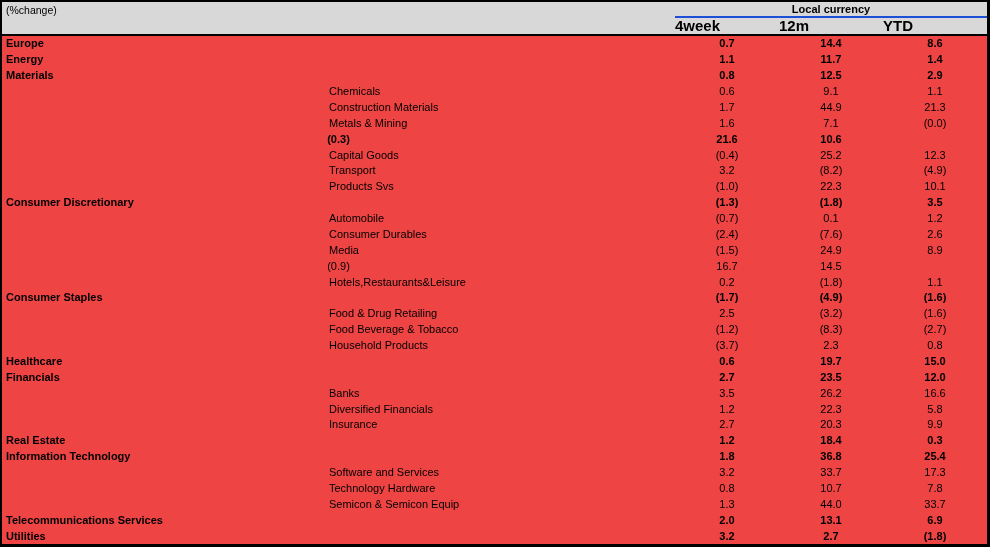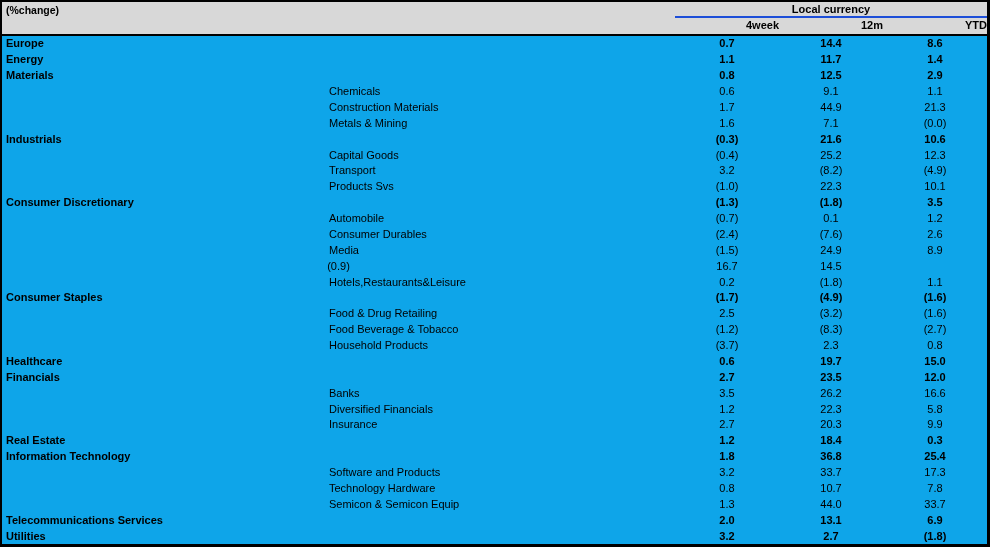--- a/index.html
+++ b/index.html
@@ -20,40 +20,40 @@
     height: 34px;
     background: #d8d8d8;
     display: grid;
     grid-template-columns: 1fr 312px;
     border-bottom: 2px solid #000000;
   }
   .header-left {
     padding-left: 4px;
     display: flex; flex-direction: column;
   }
-  .pct-change { font-size: 10.5px; line-height: 16px; white-space: nowrap; font-weight: bold; }
+  .pct-change { font-size: 10.5px; line-height: 16px; white-space: nowrap; }
   .industry-group { font-size: 11px; font-weight: bold; line-height: 16px; white-space: nowrap; }
   .header-right { display: flex; flex-direction: column; }
   .currency-group {
     height: 16px; line-height: 15px;
     text-align: center; font-size: 11px; font-weight: bold;
     border-bottom: 2px solid #1d4ed8;
   }
   .subcols { flex: 1; display: grid; grid-template-columns: 104px 104px 104px; }
-  .subcol { text-align: right; font-size: 11px; font-weight: bold; line-height: 15px; }
+  .subcol { text-align: left; font-size: 15px; font-weight: bold; line-height: 15px; }
   
   .rows { display: flex; flex-direction: column; height: 508px; }
   .row {
     flex: 1;
     display: grid;
     grid-template-columns: 1fr 104px 104px 104px;
     align-items: center;
     font-size: 11px;
     line-height: 1;
-    background: #0ea5e9;
+    background: #ef4444;
   }
   .row .label { padding-left: 4px; white-space: nowrap; overflow: hidden; }
   .row.sub .label { padding-left: 327px; }
   .row.sector { font-weight: bold; }
   .cell.num { text-align: center; white-space: nowrap; }
 </style>
 </head>
 <body>
 
 <div class="page">
@@ -109,21 +109,20 @@
   </div>
 
   <div class="row sub">
     <div class="cell label">Metals &amp; Mining</div>
     <div class="cell num">1.6</div>
     <div class="cell num">7.1</div>
     <div class="cell num">(0.0)</div>
   </div>
 
   <div class="row sector">
-    <div class="cell label">Industrials</div>
     <div class="cell num">(0.3)</div>
     <div class="cell num">21.6</div>
     <div class="cell num">10.6</div>
   </div>
 
   <div class="row sub">
     <div class="cell label">Capital Goods</div>
     <div class="cell num">(0.4)</div>
     <div class="cell num">25.2</div>
     <div class="cell num">12.3</div>
@@ -255,21 +254,21 @@
   </div>
 
   <div class="row sector">
     <div class="cell label">Information Technology</div>
     <div class="cell num">1.8</div>
     <div class="cell num">36.8</div>
     <div class="cell num">25.4</div>
   </div>
 
   <div class="row sub">
-    <div class="cell label">Software and Products</div>
+    <div class="cell label">Software and Services</div>
     <div class="cell num">3.2</div>
     <div class="cell num">33.7</div>
     <div class="cell num">17.3</div>
   </div>
 
   <div class="row sub">
     <div class="cell label">Technology Hardware</div>
     <div class="cell num">0.8</div>
     <div class="cell num">10.7</div>
     <div class="cell num">7.8</div>

